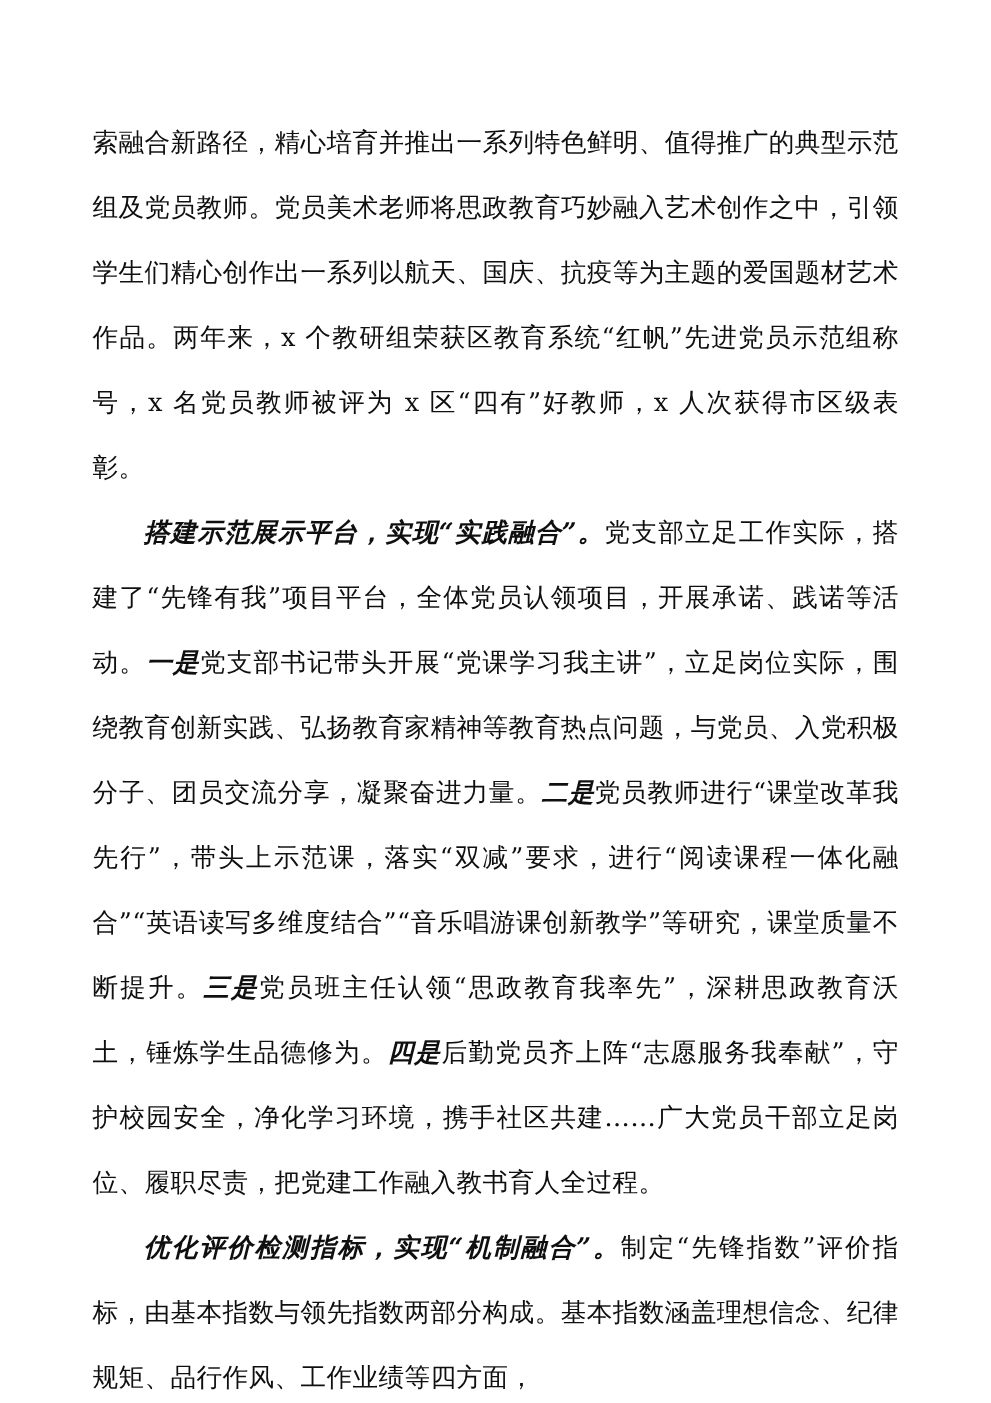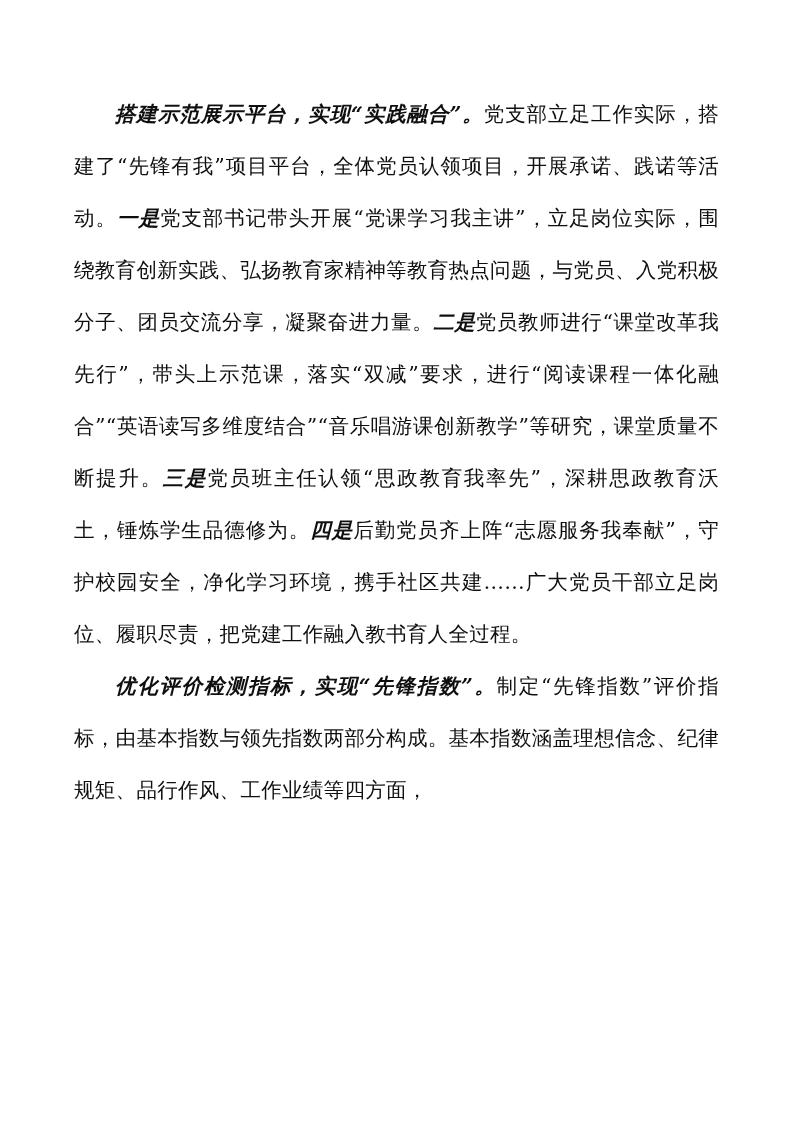--- a/index.html
+++ b/index.html
@@ -37,23 +37,26 @@
     font-weight: bold;
     font-style: italic;
   }
 </style>
 </head>
 <body>
 
 <div class="page">
   <div class="doc-body">
 
+    <p class="para">
+      <span>索融合新路径，精心培育并推出一系列特色鲜明、值得推广的典型示范组及党员教师。党员美术老师将思政教育巧妙融入艺术创作之中，引领学生们精心创作出一系列以航天、国庆、抗疫等为主题的爱国题材艺术作品。两年来，x 个教研组荣获区教育系统</span><span>“红帆”</span><span>先进党员示范组称号，x 名党员教师被评为 x 区“四有”好教师，x 人次获得市区级表彰。</span>
+    </p>
 
     <p class="para indent">
       <span class="bold">搭建示范展示平台，实现“实践融合”。</span><span>党支部立足工作实际，搭建了“先锋有我”项目平台，全体党员认领项目，开展承诺、践诺等活动。</span><span class="bold">一是</span><span>党支部书记带头开展“党课学习我主讲”，立足岗位实际，围绕教育创新实践、弘扬教育家精神等教育热点问题，与党员、入党积极分子、团员交流分享，凝聚奋进力量。</span><span class="bold">二是</span><span>党员教师进行“课堂改革我先行”，带头上示范课，落实“双减”要求，进行“阅读课程一体化融合”“英语读写多维度结合”“音乐唱游课创新教学”等研究，课堂质量不断提升。</span><span class="bold">三是</span><span>党员班主任认领“思政教育我率先”，深耕思政教育沃土，锤炼学生品德修为。</span><span class="bold">四是</span><span>后勤党员齐上阵“志愿服务我奉献”，守护校园安全，净化学习环境，携手社区共建……广大党员干部立足岗位、履职尽责，把党建工作融入教书育人全过程。</span>
     </p>
 
     <p class="para indent">
-      <span class="bold">优化评价检测指标，实现“先锋指数”。</span><span>制定“先锋指数”评价指标，由基本指数与领先指数两部分构成。基本指数涵盖理想信念、纪律规矩、品行作风、工作业绩等四方面，</span>
+      <span class="bold">优化评价检测指标，实现“机制融合”。</span><span>制定“先锋指数”评价指标，由基本指数与领先指数两部分构成。基本指数涵盖理想信念、纪律规矩、品行作风、工作业绩等四方面，</span>
     </p>
 
   </div>
 </div>
 
 </body></html>

